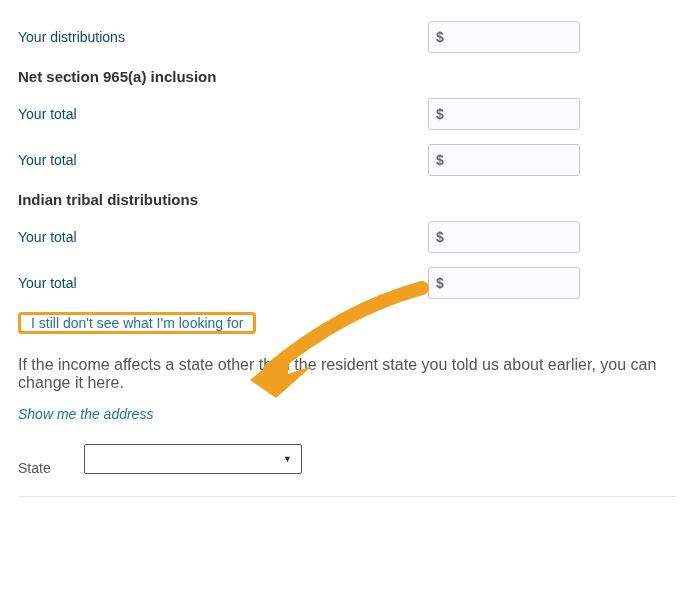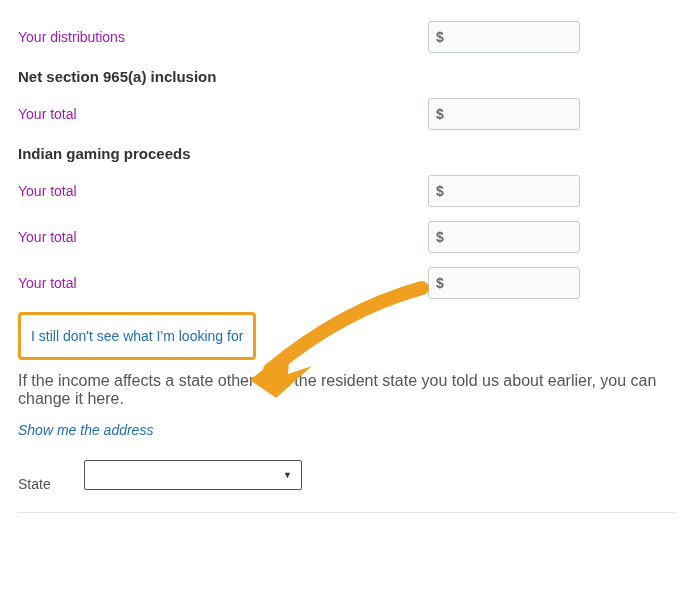--- a/index.html
+++ b/index.html
@@ -20,21 +20,21 @@
       margin-top: 12px;
     }
     .row {
       display: flex;
       align-items: center;
       margin-bottom: 8px;
       min-height: 38px;
     }
     .row-label {
       flex: 0 0 410px;
-      color: #a21caf;
+      color: #0c4a6e;
       font-size: 14px;
     }
     .input-wrap {
       position: relative;
       width: 152px;
     }
     .dollar-prefix {
       position: absolute;
       left: 8px;
       top: 50%;
@@ -50,23 +50,23 @@
       border-radius: 3px;
       background: #f9fbfc;
       padding: 4px 8px 4px 20px;
       font-size: 14px;
       color: #333;
     }
     .highlight-wrap {
       display: inline-block;
       border: 3px solid #f0a020;
       border-radius: 4px;
-      padding: 13px 10px;
+      padding: 0 10px;
       margin-top: 2px;
-      margin-bottom: 4px;
+      margin-bottom: 14px;
       position: relative;
     }
     .link {
       color: #1f6fb2;
       cursor: pointer;
       font-size: 14px;
     }
     .description {
       color: #555;
       font-size: 16px;
@@ -148,31 +148,31 @@
   <div class="row">
     <div class="row-label">Your total</div>
     <div class="input-wrap">
       <span class="dollar-prefix">$</span>
       <input class="money-input" type="text" value="" style="">
     </div>
   </div>
 </div>
 
 <div class="section">
-  <div class="section-title">Indian gaming proceeds</div>
-  <div class="row">
-    <div class="row-label">Your total</div>
-    <div class="input-wrap">
-      <span class="dollar-prefix">$</span>
-      <input class="money-input" type="text" value="" style="">
-    </div>
-  </div>
-</div>
-
-<div class="section">
+  <div class="row">
+    <div class="row-label">Your total</div>
+    <div class="input-wrap">
+      <span class="dollar-prefix">$</span>
+      <input class="money-input" type="text" value="" style="">
+    </div>
+  </div>
+</div>
+
+<div class="section">
+  <div class="section-title">Indian tribal distributions</div>
   <div class="row">
     <div class="row-label">Your total</div>
     <div class="input-wrap">
       <span class="dollar-prefix">$</span>
       <input class="money-input" type="text" value="" style="">
     </div>
   </div>
 </div>
 
 <div class="section">

